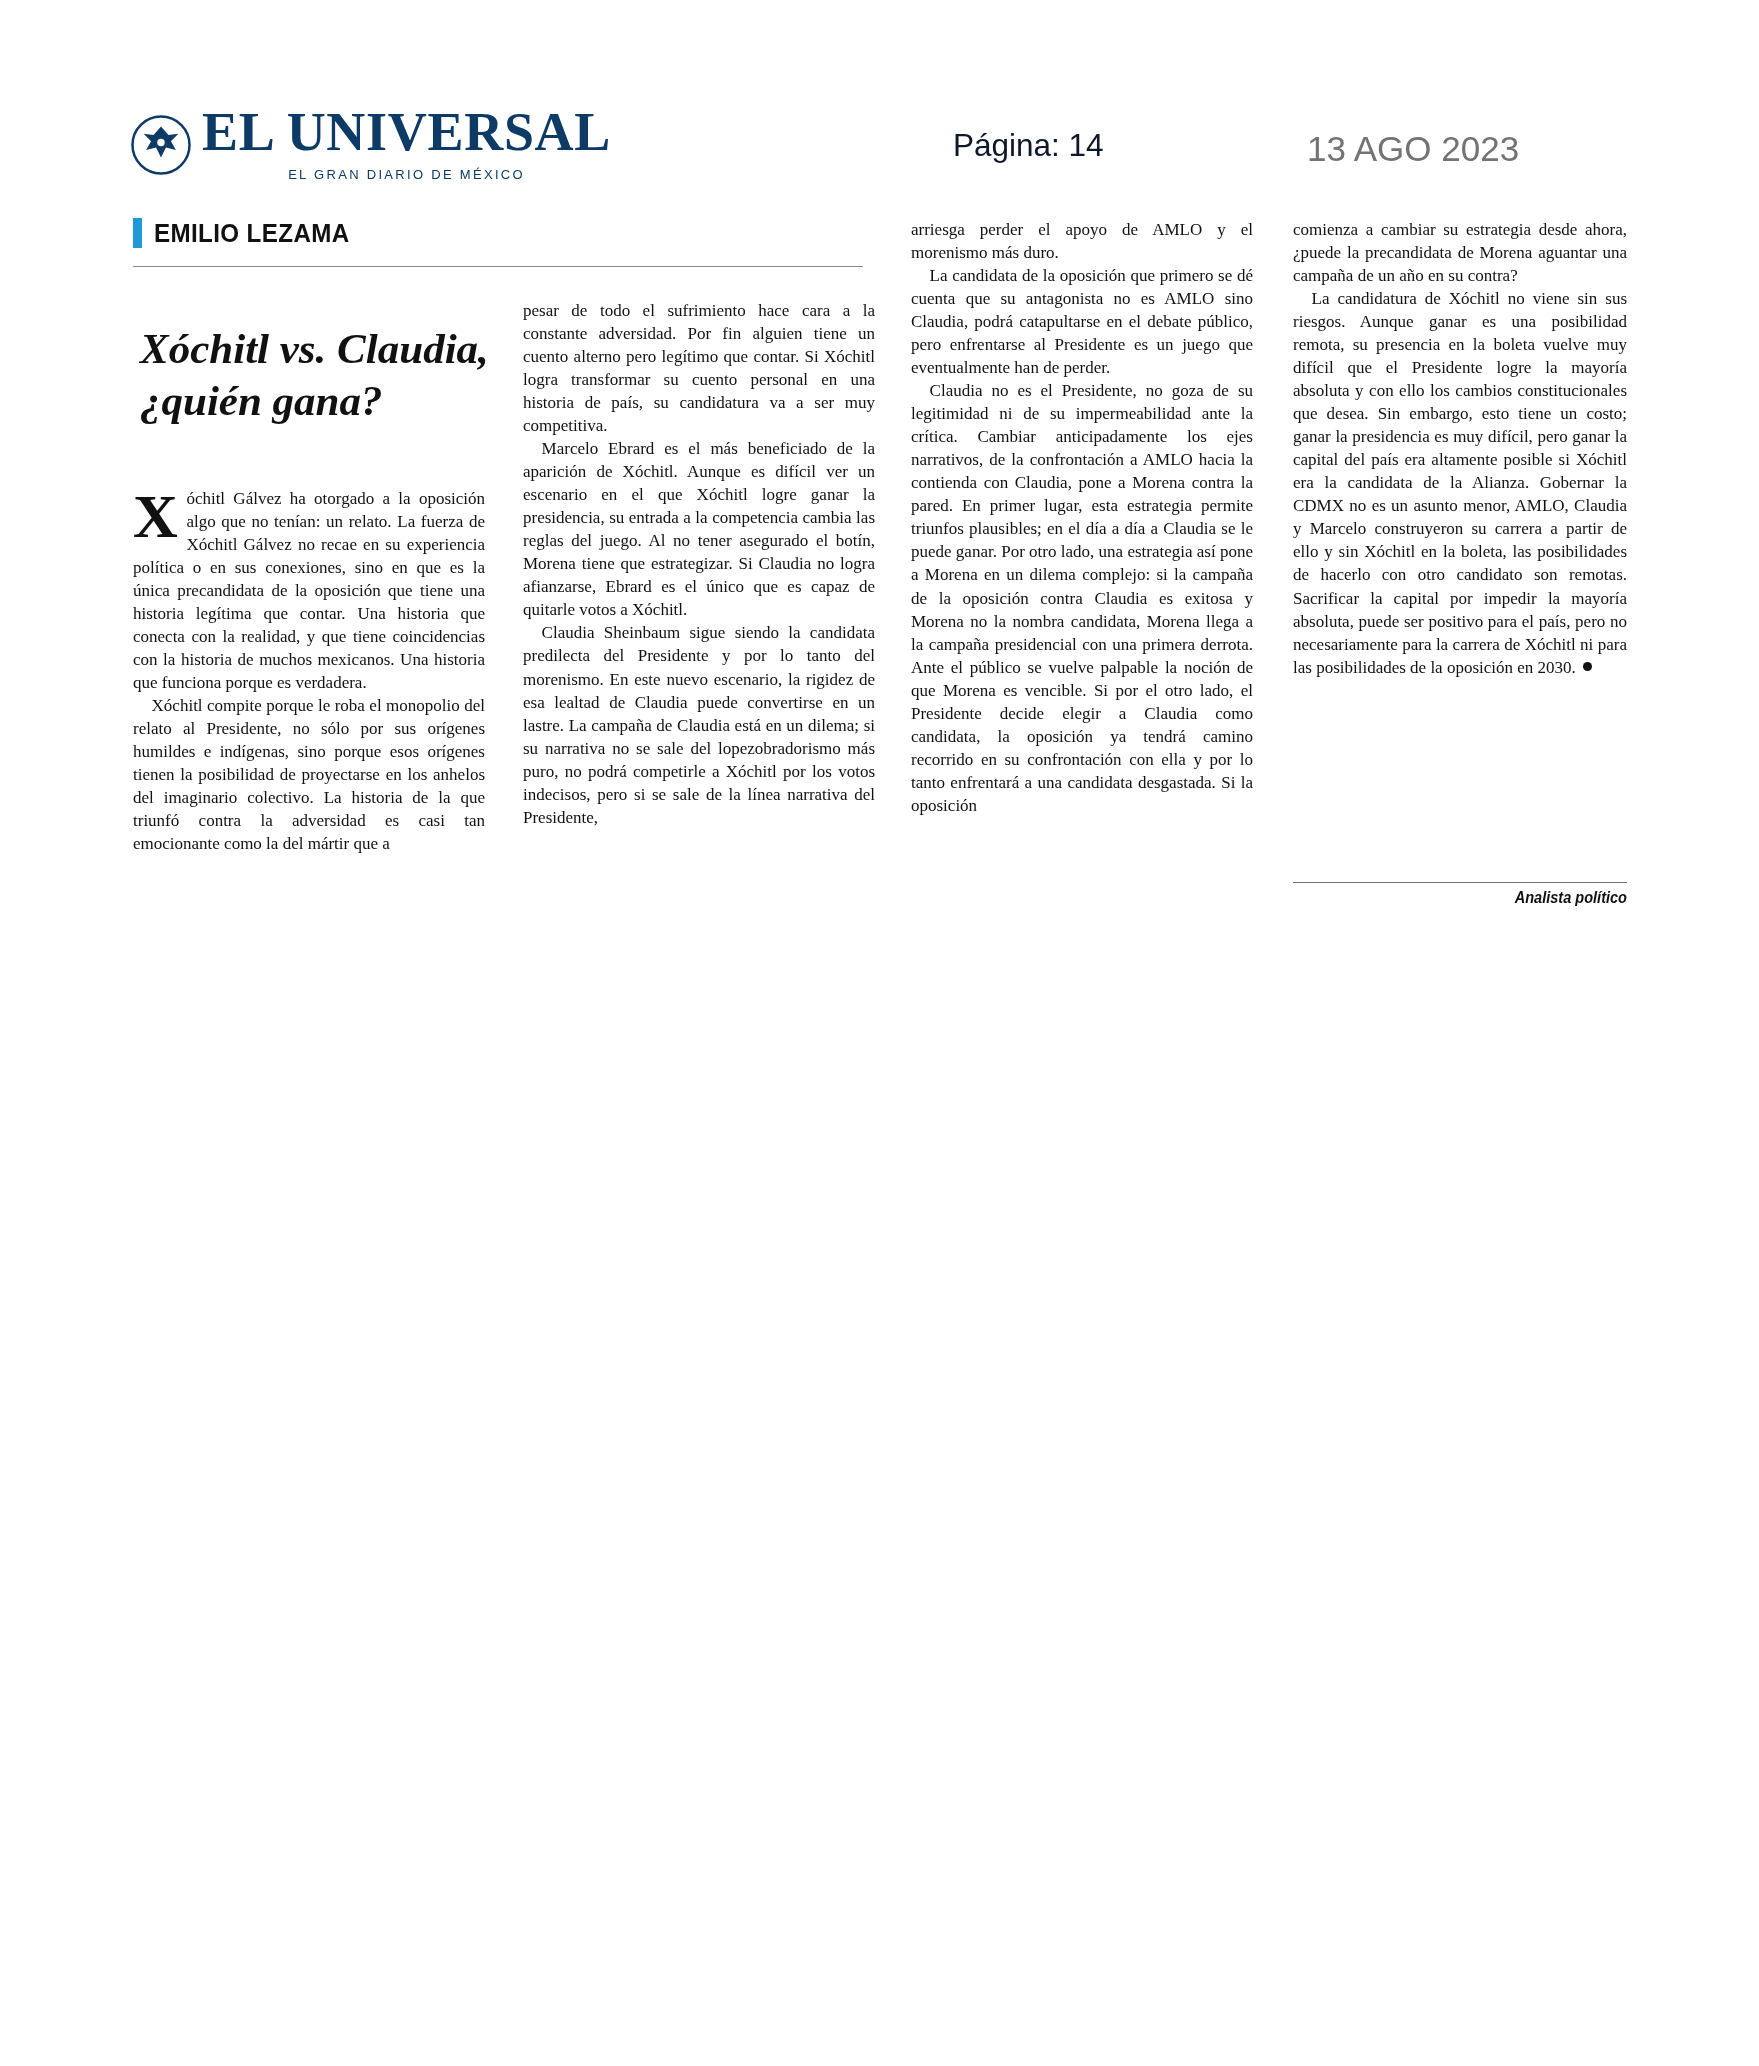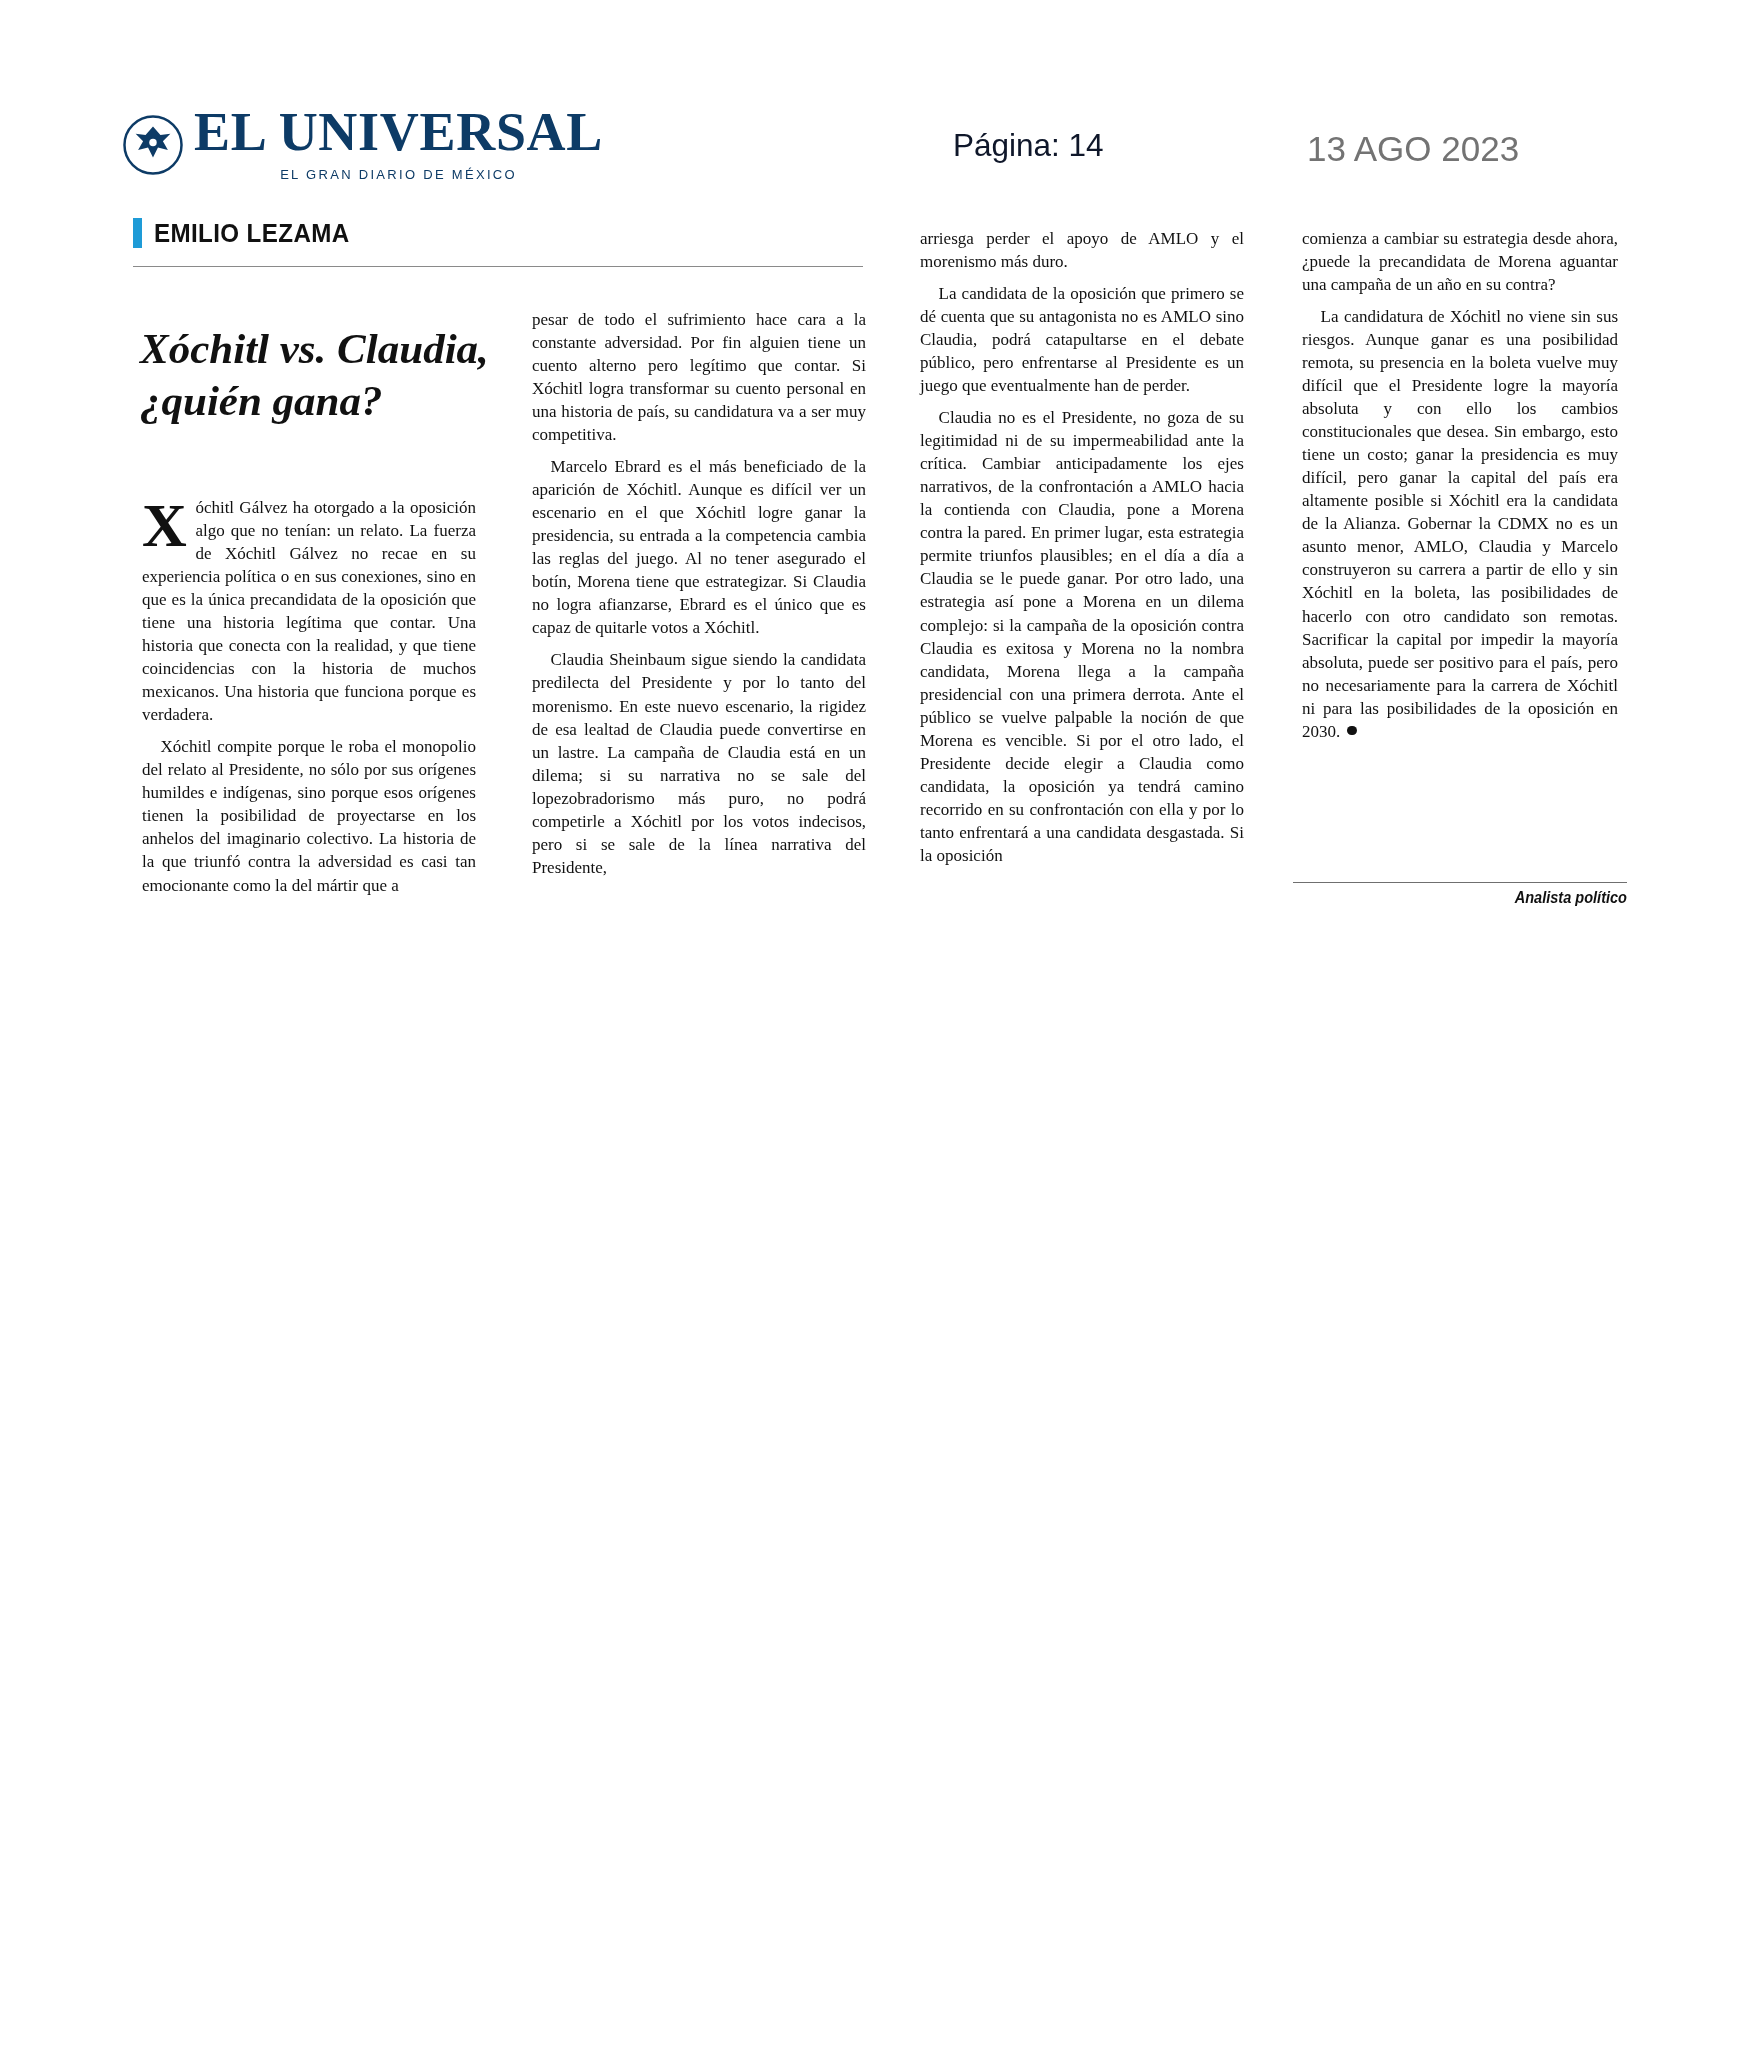--- a/index.html
+++ b/index.html
@@ -24,21 +24,21 @@
   
   .masthead {
     position: absolute;
     left: 0;
     top: 50px;
     width: 1760px;
     height: 93px;
   }
   .logo-block {
     position: absolute;
-    left: 122px;
+    left: 130px;
     top: 57px;
     display: flex;
     align-items: center;
   }
   .logo-mark {
     width: 62px;
     height: 62px;
     margin-right: 10px;
     flex: 0 0 auto;
   }
@@ -138,21 +138,21 @@
     text-align: justify;
     color: #111111;
     hyphens: auto;
   }
   #col1 { left: 133px;  top: 487px;  width: 352px; }
   #col2 { left: 523px;  top: 299px;  width: 352px; }
   #col3 { left: 911px; top: 218px;  width: 342px; }
   #col4 { left: 1293px; top: 218px;  width: 334px; }
 
   .col p {
-    margin: 9px;
+    margin: 0;
     text-indent: 18.6px;
   }
   .col p.first {
     text-indent: 0;
   }
   .dropcap {
     float: left;
     font-family: "Liberation Serif", serif;
     font-weight: bold;
     font-size: 62px;

